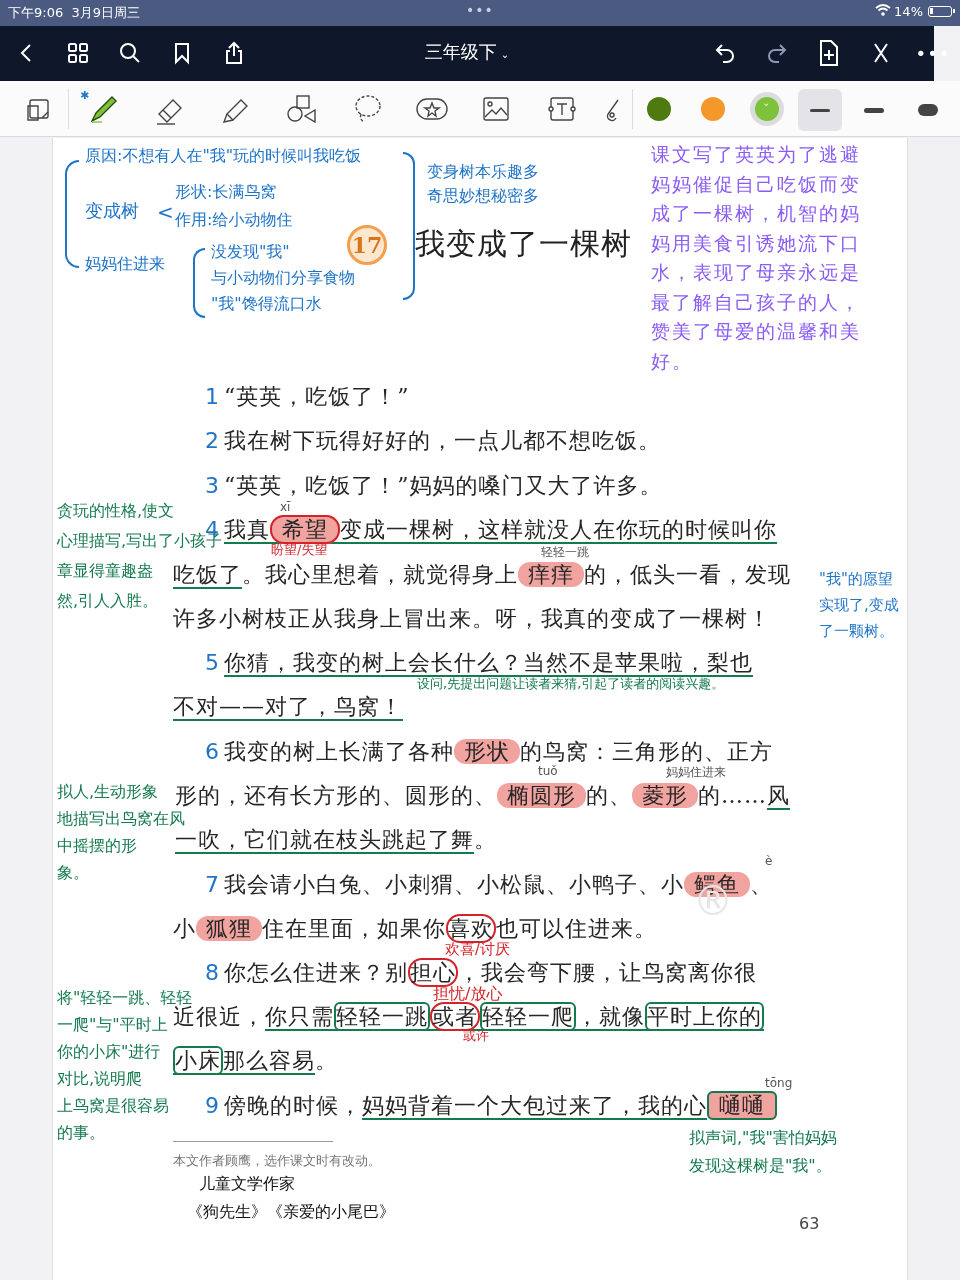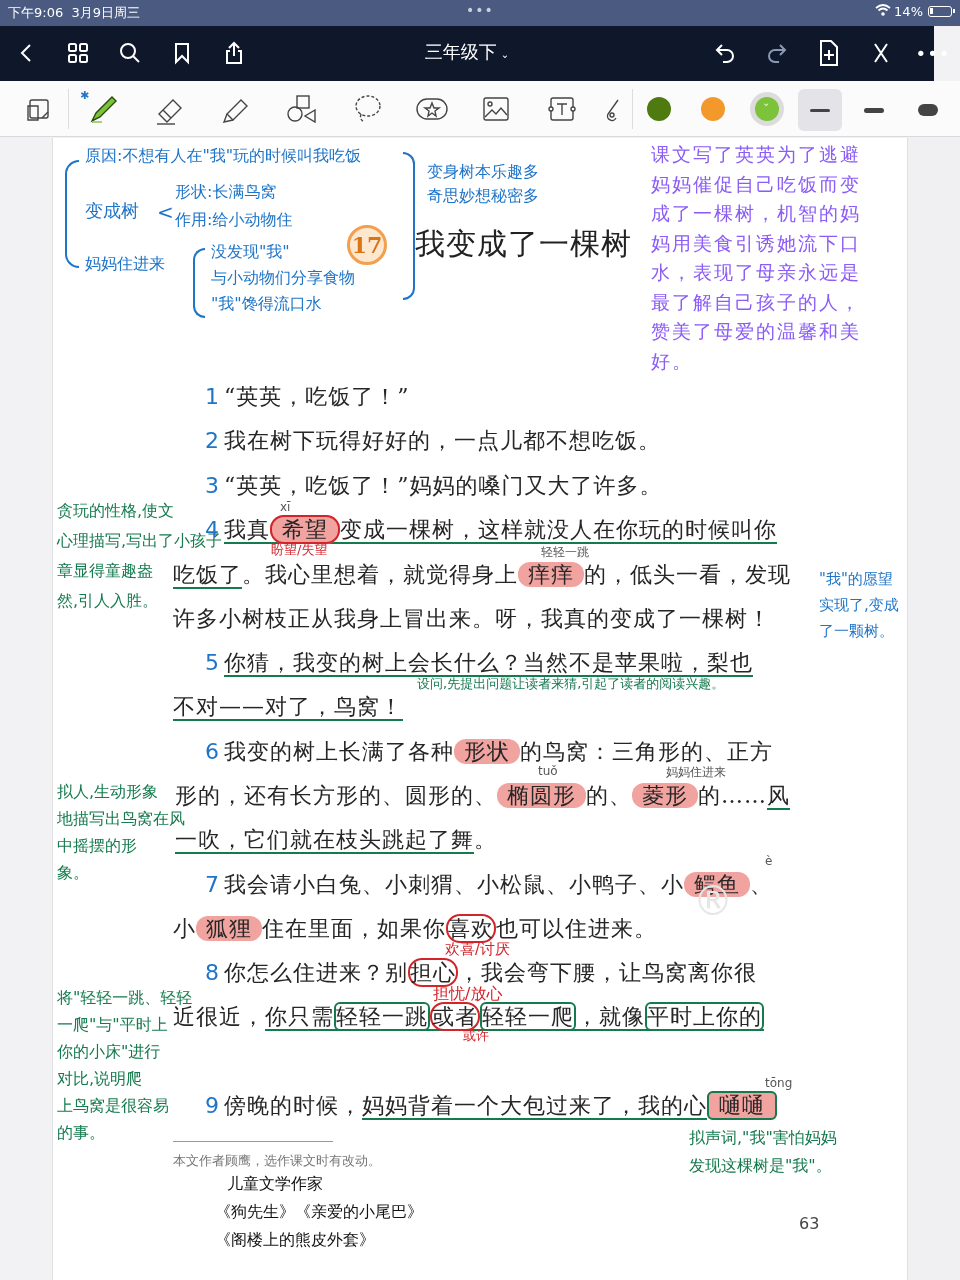--- a/index.html
+++ b/index.html
@@ -25,21 +25,21 @@
   .swatch.sel::after { content: "⌄"; position: absolute; left: 7px; top: 0px; font-size: 10px; color: #e8f6d0; }
   .width-opt { position: absolute; top: 8px; width: 44px; height: 42px; border-radius: 6px; display: flex; align-items: center; justify-content: center; cursor: pointer; }
   .width-opt.sel { background: #e4e4e8; }
   .width-opt span { display: block; background: #444; border-radius: 4px; }
   .page { position: absolute; left: 52px; top: 138px; width: 856px; height: 1142px; background: #fff; border-left: 1px solid #e0e0e0; border-right: 1px solid #e0e0e0; overflow: hidden; }
   .hand { font-family: "DejaVu Sans", sans-serif; position: absolute; line-height: 1.25; }
   .blue { color: #1f74c8; }
   .green { color: #157a4e; }
   .orange { color: #8b5cf6; }
   .red { color: #d3242a; }
-  .black { color: #111; margin-left: 28px; }
+  .black { color: #111; }
   .para { position: absolute; font-family: "DejaVu Serif", serif; font-size: 22px; color: #262626; white-space: nowrap; letter-spacing: 1px; }
   .pnum { font-family: "DejaVu Sans", sans-serif; color: #1f74c8; font-size: 22px; margin-right: 4px; }
   .hl { background: #f1a3a0; border-radius: 12px; padding: 0 10px; }
   .ul { border-bottom: 2.5px solid #157a4e; }
   .circ { border: 2px solid #d3242a; border-radius: 14px; }
   .box { border: 2px solid #157a4e; border-radius: 6px; }
   .pinyin { position: absolute; font-size: 12px; color: #555; font-family: "DejaVu Sans", sans-serif; }
   .lesson-num { position: absolute; left: 294px; top: 87px; width: 40px; height: 40px; border-radius: 50%; background: #fde7cf; border: 3px solid #f2a04d; color: #d77517; font-family: "DejaVu Serif", serif; font-weight: bold; font-size: 22px; display: flex; align-items: center; justify-content: center; }
   .lesson-title { position: absolute; left: 362px; top: 86px; font-family: "DejaVu Serif", serif; font-size: 30px; color: #222; letter-spacing: 1px; }
   .brace { position: absolute; border: 2px solid #1f74c8; }
@@ -292,29 +292,29 @@
   <div class="hand green" style="left:4px;top:846px;font-size:16px;line-height:27px">
     <div>将"轻轻一跳、轻轻</div>
     <div>一爬"与"平时上</div>
     <div>你的小床"进行</div>
     <div>对比,说明爬</div>
     <div>上鸟窝是很容易</div>
     <div>的事。</div>
   </div>
   <div class="para" style="left:120px;top:864px"><span>近很近，</span><span class="ul"><span>你只需</span><span class="box">轻轻一跳</span><span class="circ">或者</span><span class="box">轻轻一爬</span><span>，就像</span><span class="box">平时上你的</span></span></div>
   <div class="hand red" style="left:410px;top:890px;font-size:13px">或许</div>
+  <div class="para" style="left:120px;top:908px"><span class="ul"><span class="box">小床</span><span>那么容易</span></span><span>。</span></div>
 
   <span class="pinyin" style="left:712px;top:938px">tōng</span>
   <div class="para" style="left:152px;top:953px"><span class="pnum">9</span><span>傍晚的时候，</span><span class="ul"><span>妈妈背着一个大包过来了，</span><span>我的心</span></span><span class="hl box">嗵嗵</span></div>
   <div class="hand green" style="left:636px;top:986px;font-size:16px;line-height:28px">
     <div>拟声词,"我"害怕妈妈</div>
     <div>发现这棵树是"我"。</div>
   </div>
 
   <div class="footnote-rule"></div>
   <div class="footnote">本文作者顾鹰，选作课文时有改动。</div>
   <div class="hand black" style="left:134px;top:1032px;font-size:16px;line-height:28px">
     <div style="padding-left:12px">儿童文学作家</div>
     <div>《狗先生》《亲爱的小尾巴》</div>
-    <div>《阁楼上的熊皮外套》</div>
   </div>
   <div class="pagenum">63</div>
 </div>
 
 </body></html>

